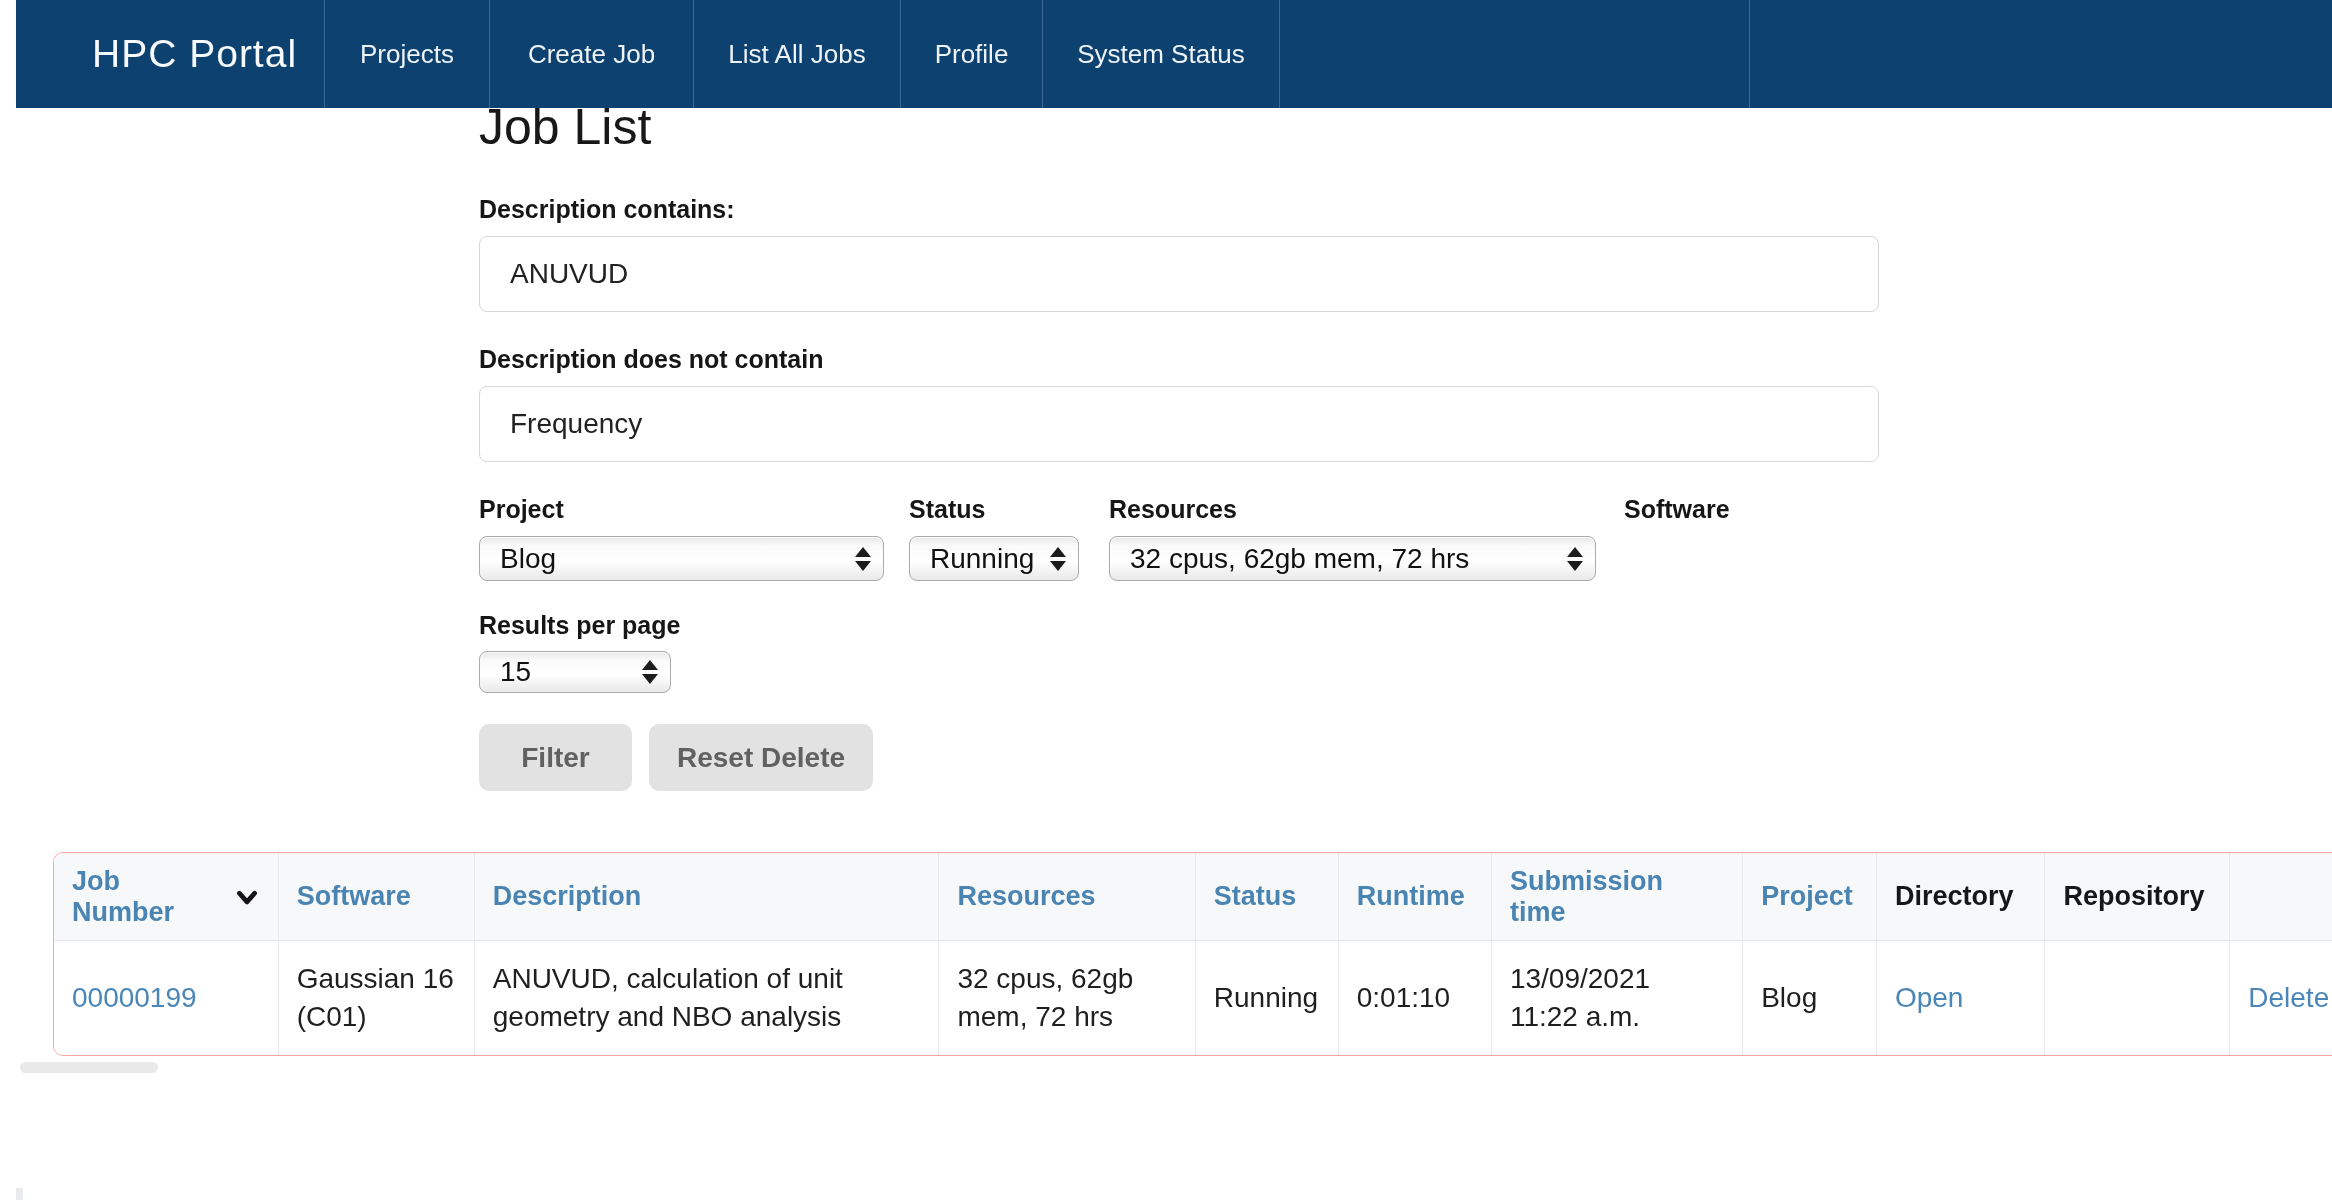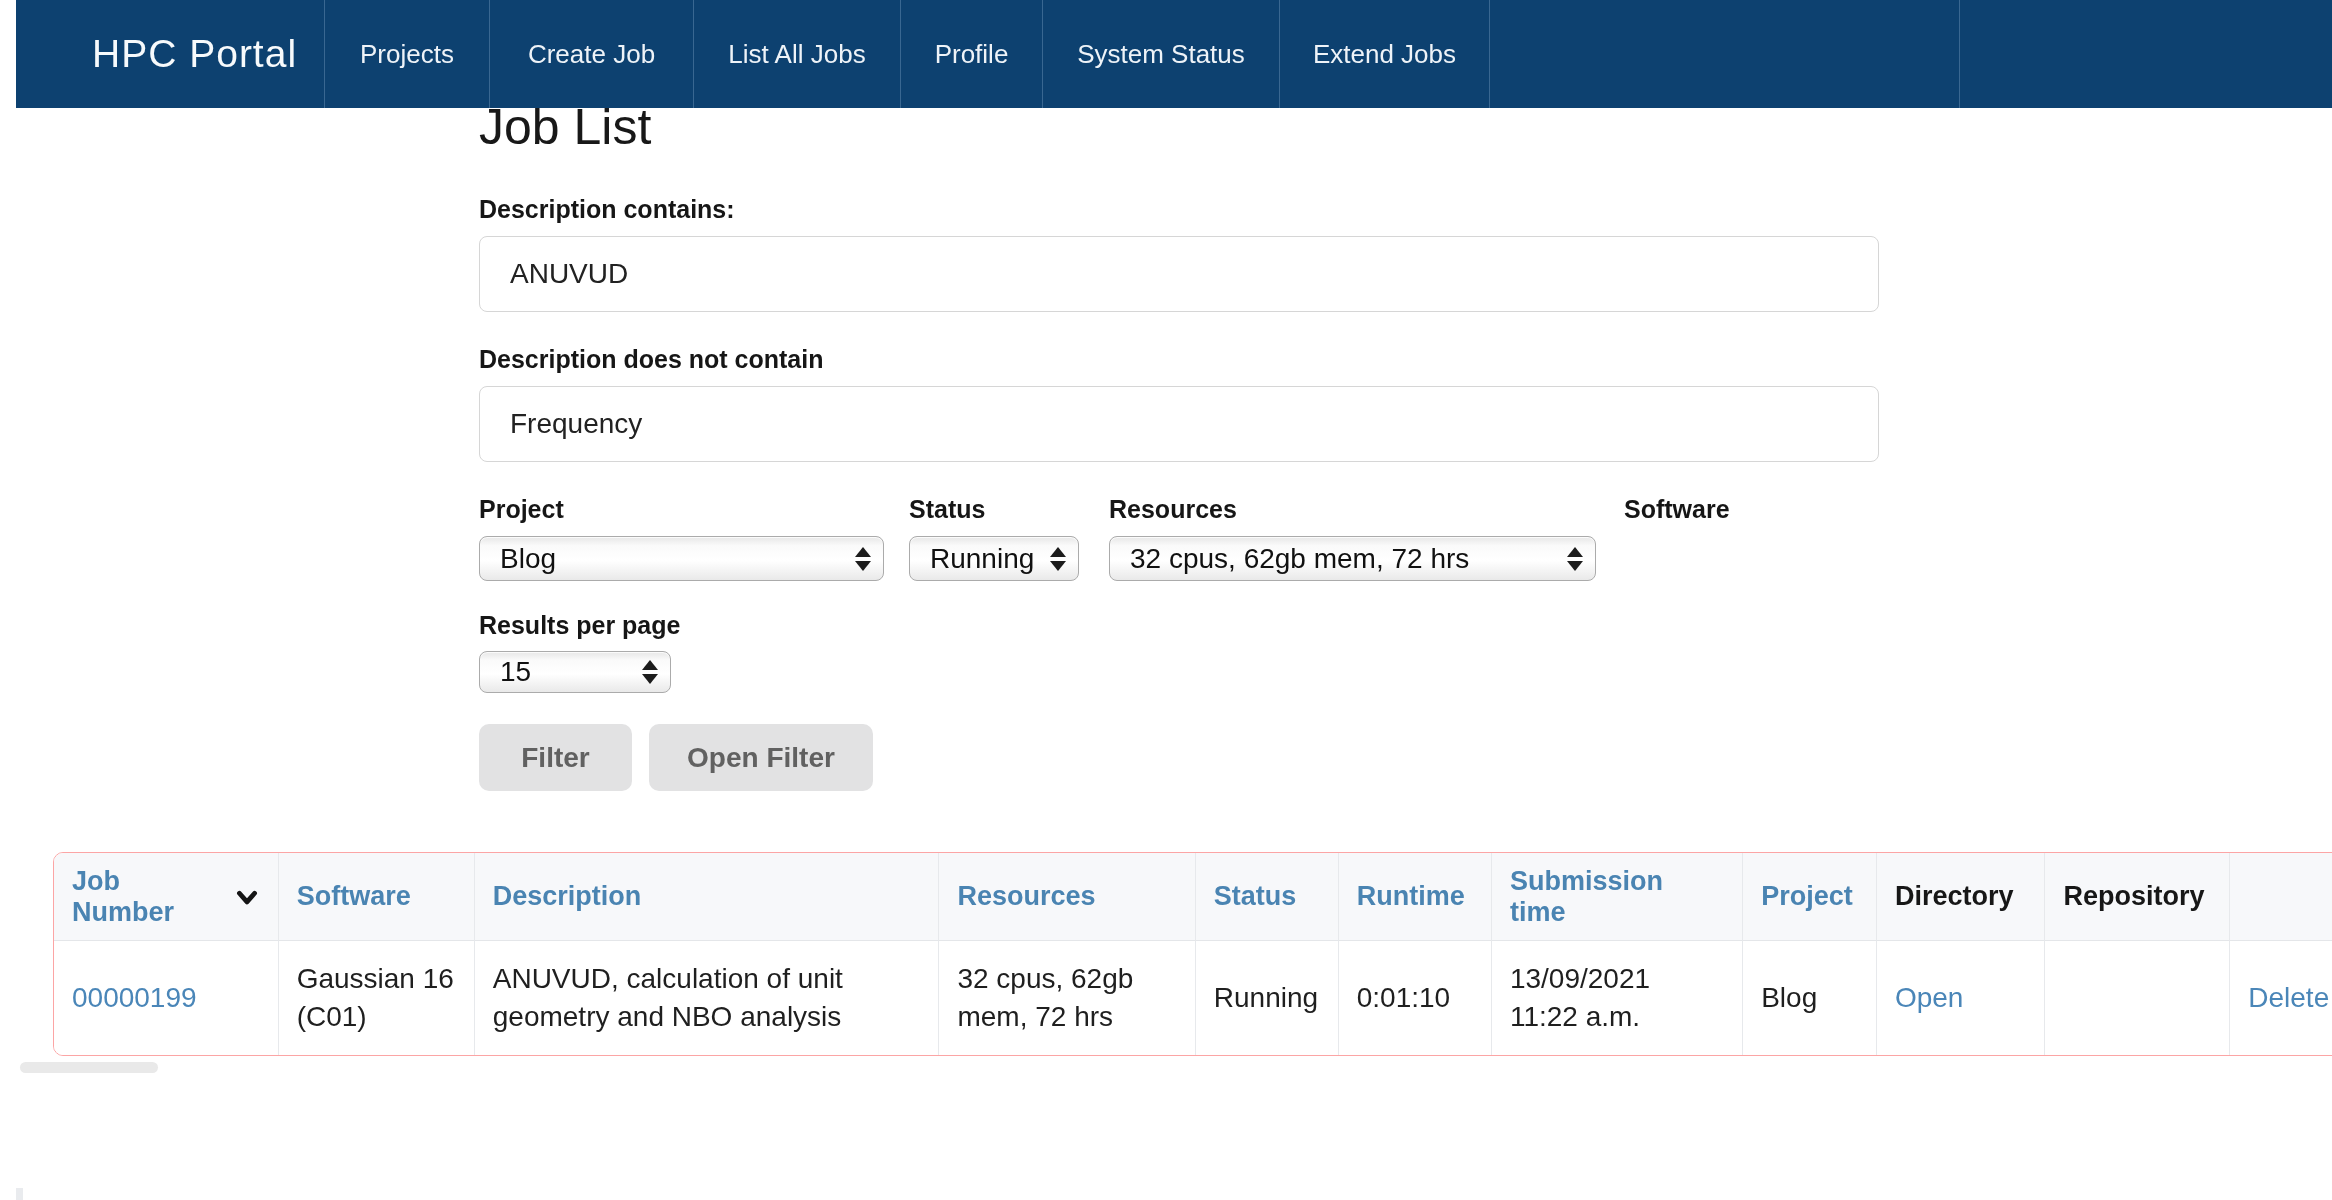--- a/index.html
+++ b/index.html
@@ -53,21 +53,20 @@
 
 <div class="page">
 
   <div class="navbar">
     <div class="brand">HPC Portal</div>
     <div class="nav-item" style="width:165px">Projects</div>
     <div class="nav-item" style="width:204px">Create Job</div>
     <div class="nav-item" style="width:207px">List All Jobs</div>
     <div class="nav-item" style="width:142px">Profile</div>
     <div class="nav-item" style="width:237px">System Status</div>
-    <div class="nav-item" style="width:210px">Extend Jobs</div>
     <div class="nav-item spacer" style="width:470px"></div>
     <div class="nav-item spacer" style="flex:1"></div>
   </div>
 
   <h1 class="page-title">Job List</h1>
 
   <label class="form-label" style="left:463px; top:195px;">Description contains:</label>
   <input class="text-input" style="top: 236px;" type="text" value="ANUVUD">
 
   <label class="form-label" style="left:463px; top:345px;text-align:center;">Description does not contain</label>
@@ -103,21 +102,21 @@
   <label class="form-label" style="left:463px; top:611px;">Results per page</label>
   <div class="select-box" style="left:463px; top:651px; width:192px; height:42px;">
     <span class="select-value">15</span>
     <span class="sel-arrows">
         <span class="tri-up"></span>
         <span class="tri-down"></span>
       </span>
   </div>
 
   <button class="btn" style="left:463px; width:153px;">Filter</button>
-  <button class="btn" style="left:633px; width:224px;">Open Filter</button>
+  <button class="btn" style="left:633px; width:224px;">Reset Delete</button>
 
   <div class="table-wrap">
     <table>
       <colgroup>
         <col style="width:219px">
           <col style="width:192px">
           <col style="width:455px">
           <col style="width:251px">
         <col style="width:140px">
           <col style="width:150px">

